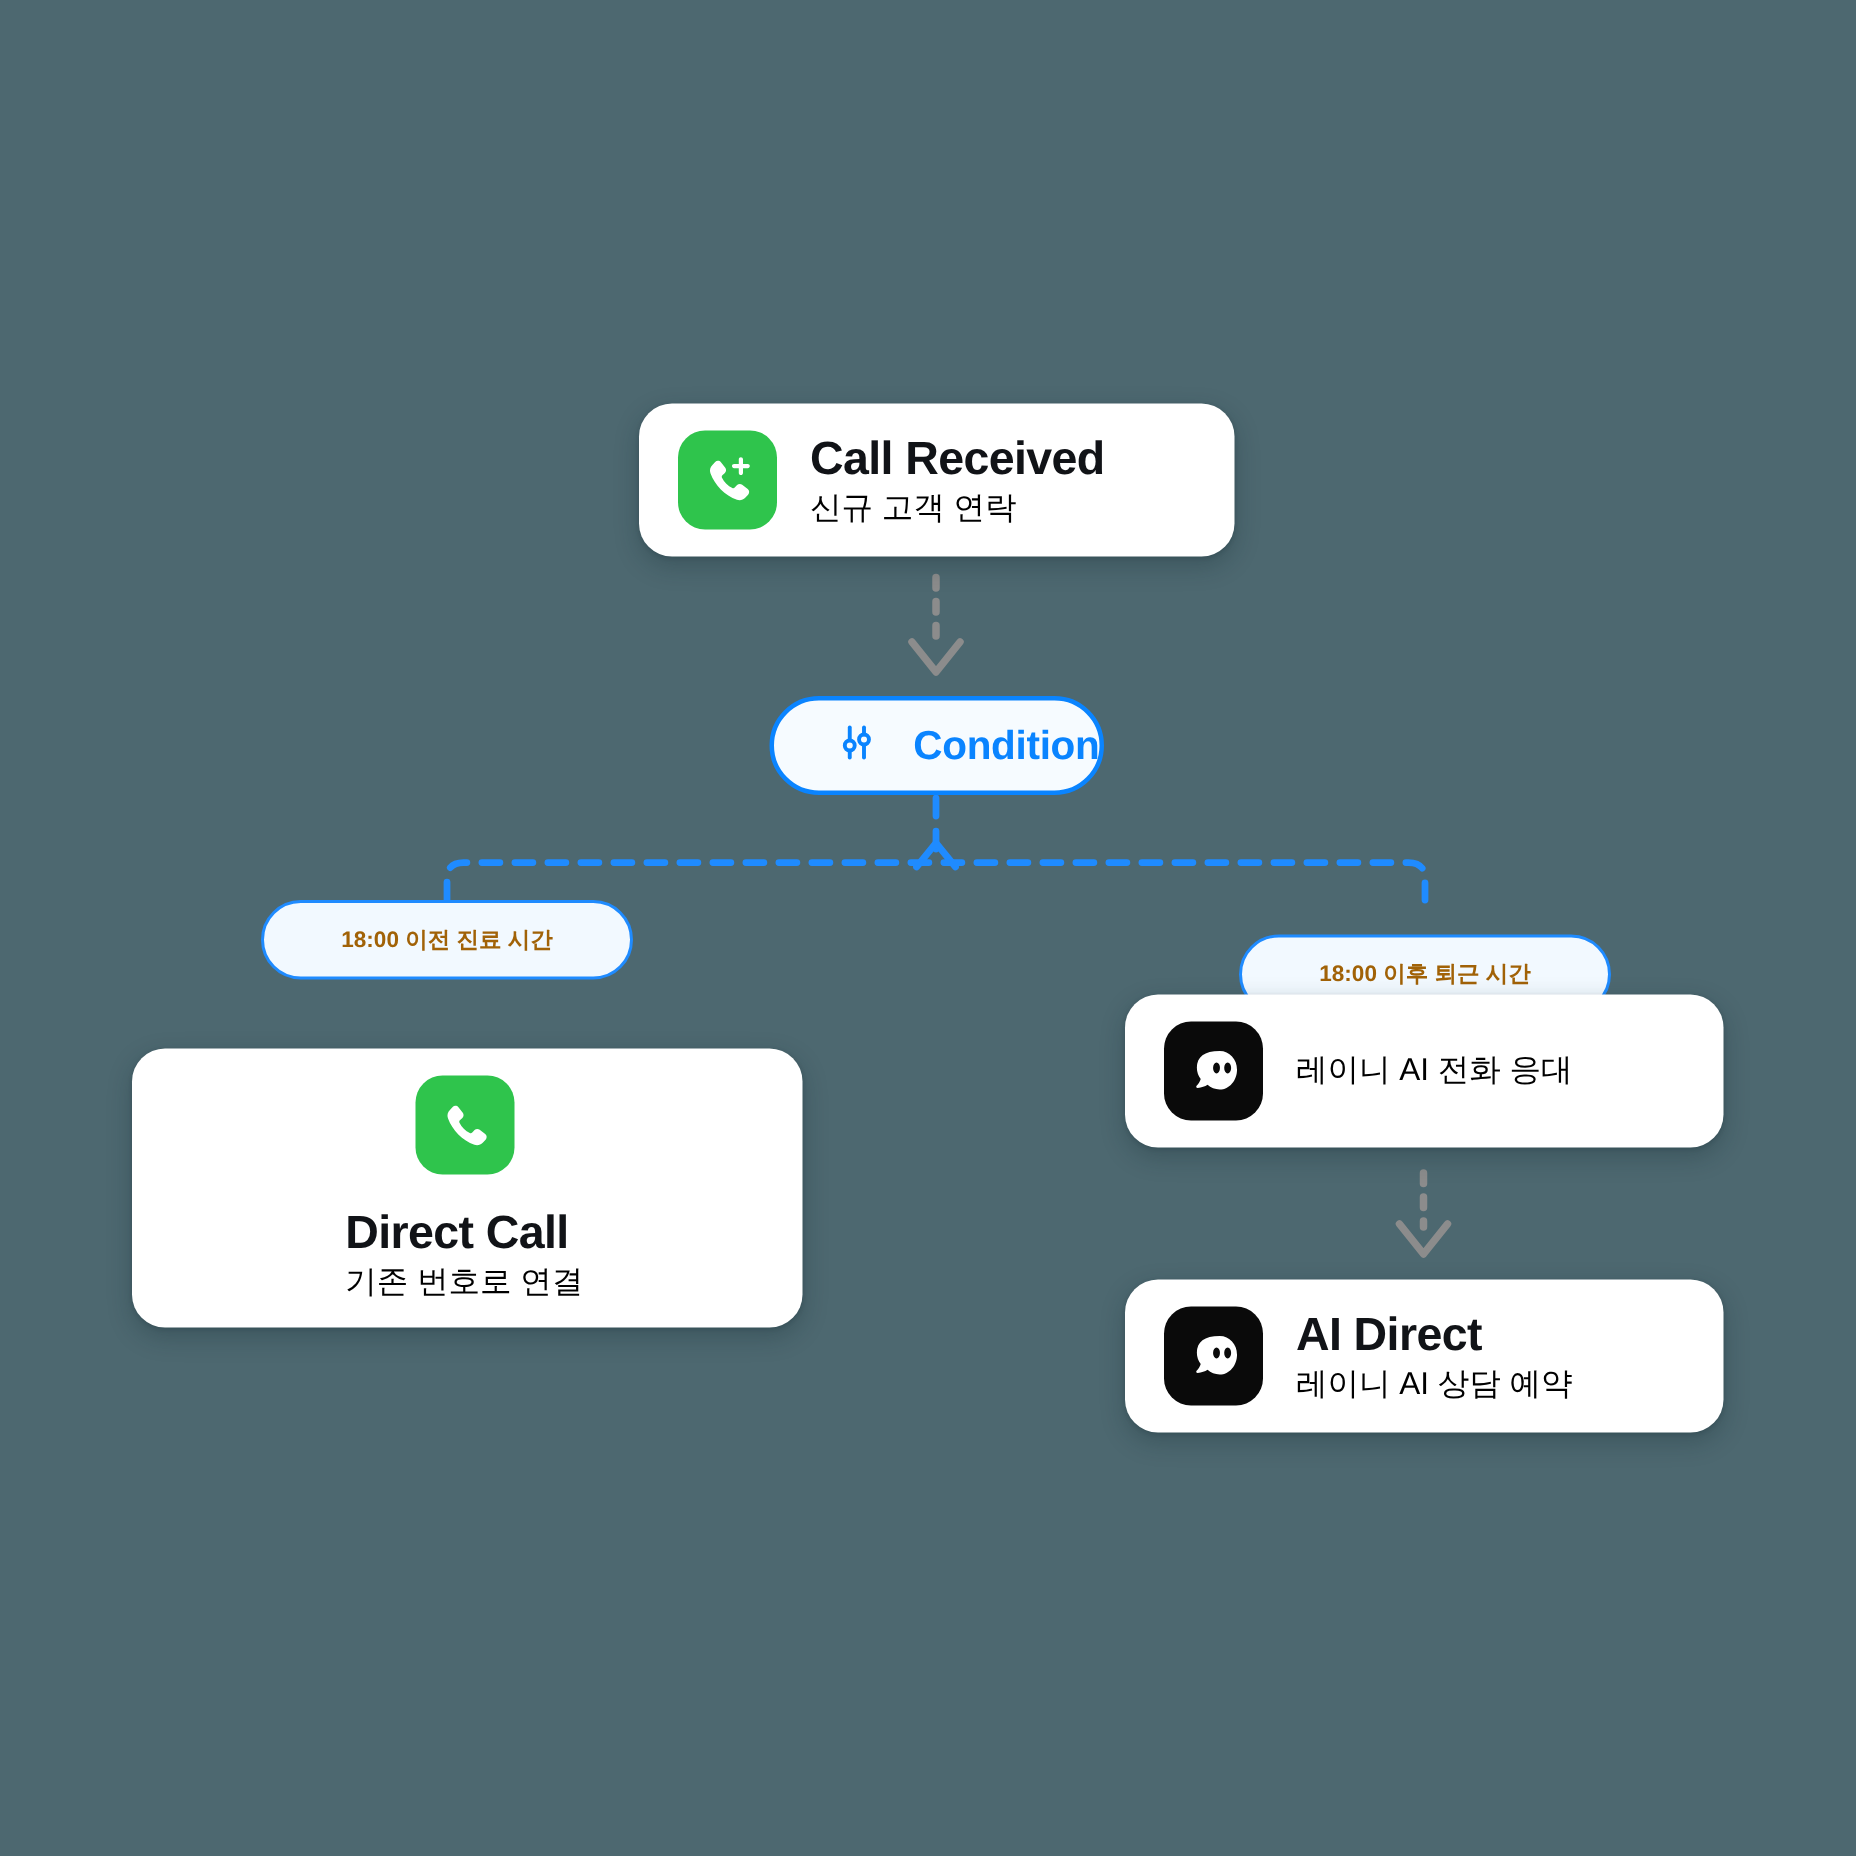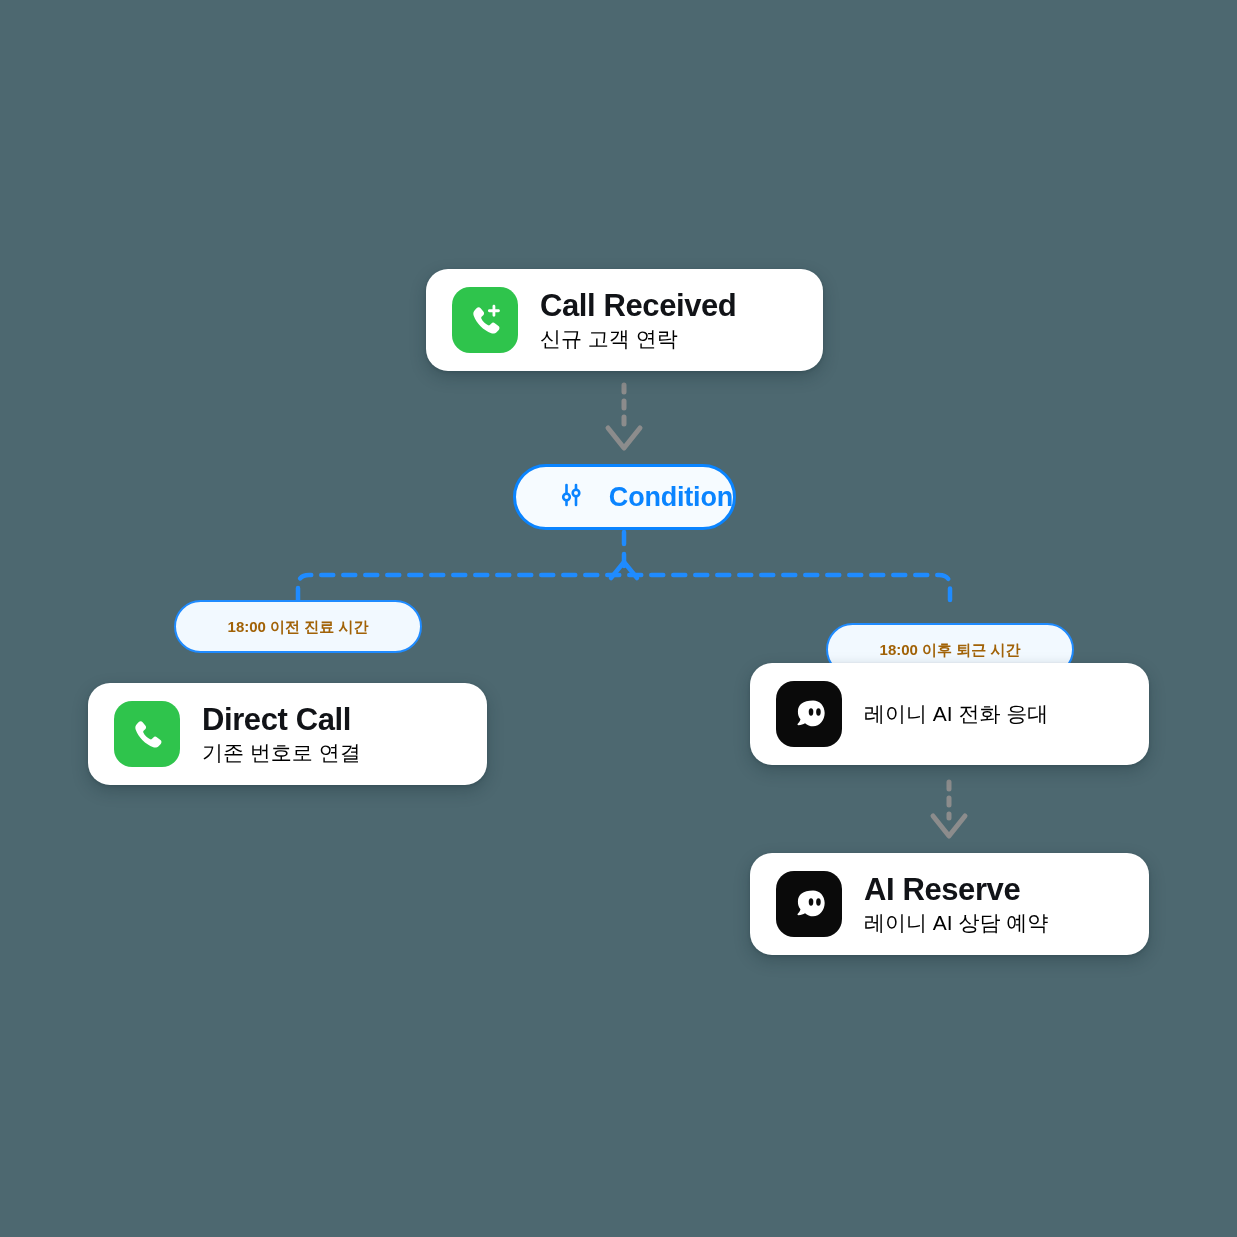--- a/index.html
+++ b/index.html
@@ -66,21 +66,21 @@
   }
   .card-sub {
     font-size: 21px;
     font-weight: normal;
     color: #000000;
     line-height: 1.2;
     white-space: nowrap;
   }
 
   #node-call-received { left: 426px; top: 269px; width: 397px; }
-  #node-direct-call   { left: 88px;  top: 683px; width: 399px; }
+  #node-direct-call   { left: 88px;  top: 699px; width: 447px; flex-direction: column; }
   #node-ai-call       { left: 750px; top: 663px; width: 399px; }
   #node-ai-reserve    { left: 750px; top: 853px; width: 399px; }
 
   
   #condition-pill {
     position: absolute;
     left: 513px;
     top: 464px;
     width: 223px;
     height: 66px;
@@ -213,18 +213,18 @@
 
   <div class="card" id="node-ai-reserve">
     <div class="card-icon icon-black">
       <svg width="44" height="44" viewBox="0 0 48 48" aria-hidden="true">
         <path fill="#ffffff" d="M28.5 9.4c7.2 0 12.6 5.9 12.6 13.6S35.7 37.4 28.5 37.4c-3.4 0-6.5-1.3-8.8-3.4-1.9 1.2-4.3 2-7.2 2.3-.9.1-1.4-1-.8-1.6 1.5-1.4 2.5-3.1 3-4.9-1.8-2.2-2.8-5.1-2.8-8.3 0-7.7 5.4-12.1 16.6-12.1z"></path>
         <ellipse fill="#0a0a0a" cx="26.2" cy="21.8" rx="2.5" ry="4"></ellipse>
         <ellipse fill="#0a0a0a" cx="34.3" cy="21.8" rx="2.5" ry="4"></ellipse>
       </svg>
     </div>
     <div class="card-text">
-      <div class="card-title">AI Reserve</div>
+      <div class="card-title">AI Direct</div>
       <div class="card-sub">레이니 AI 상담 예약</div>
     </div>
   </div>
 
 </div>
 
 </body></html>

